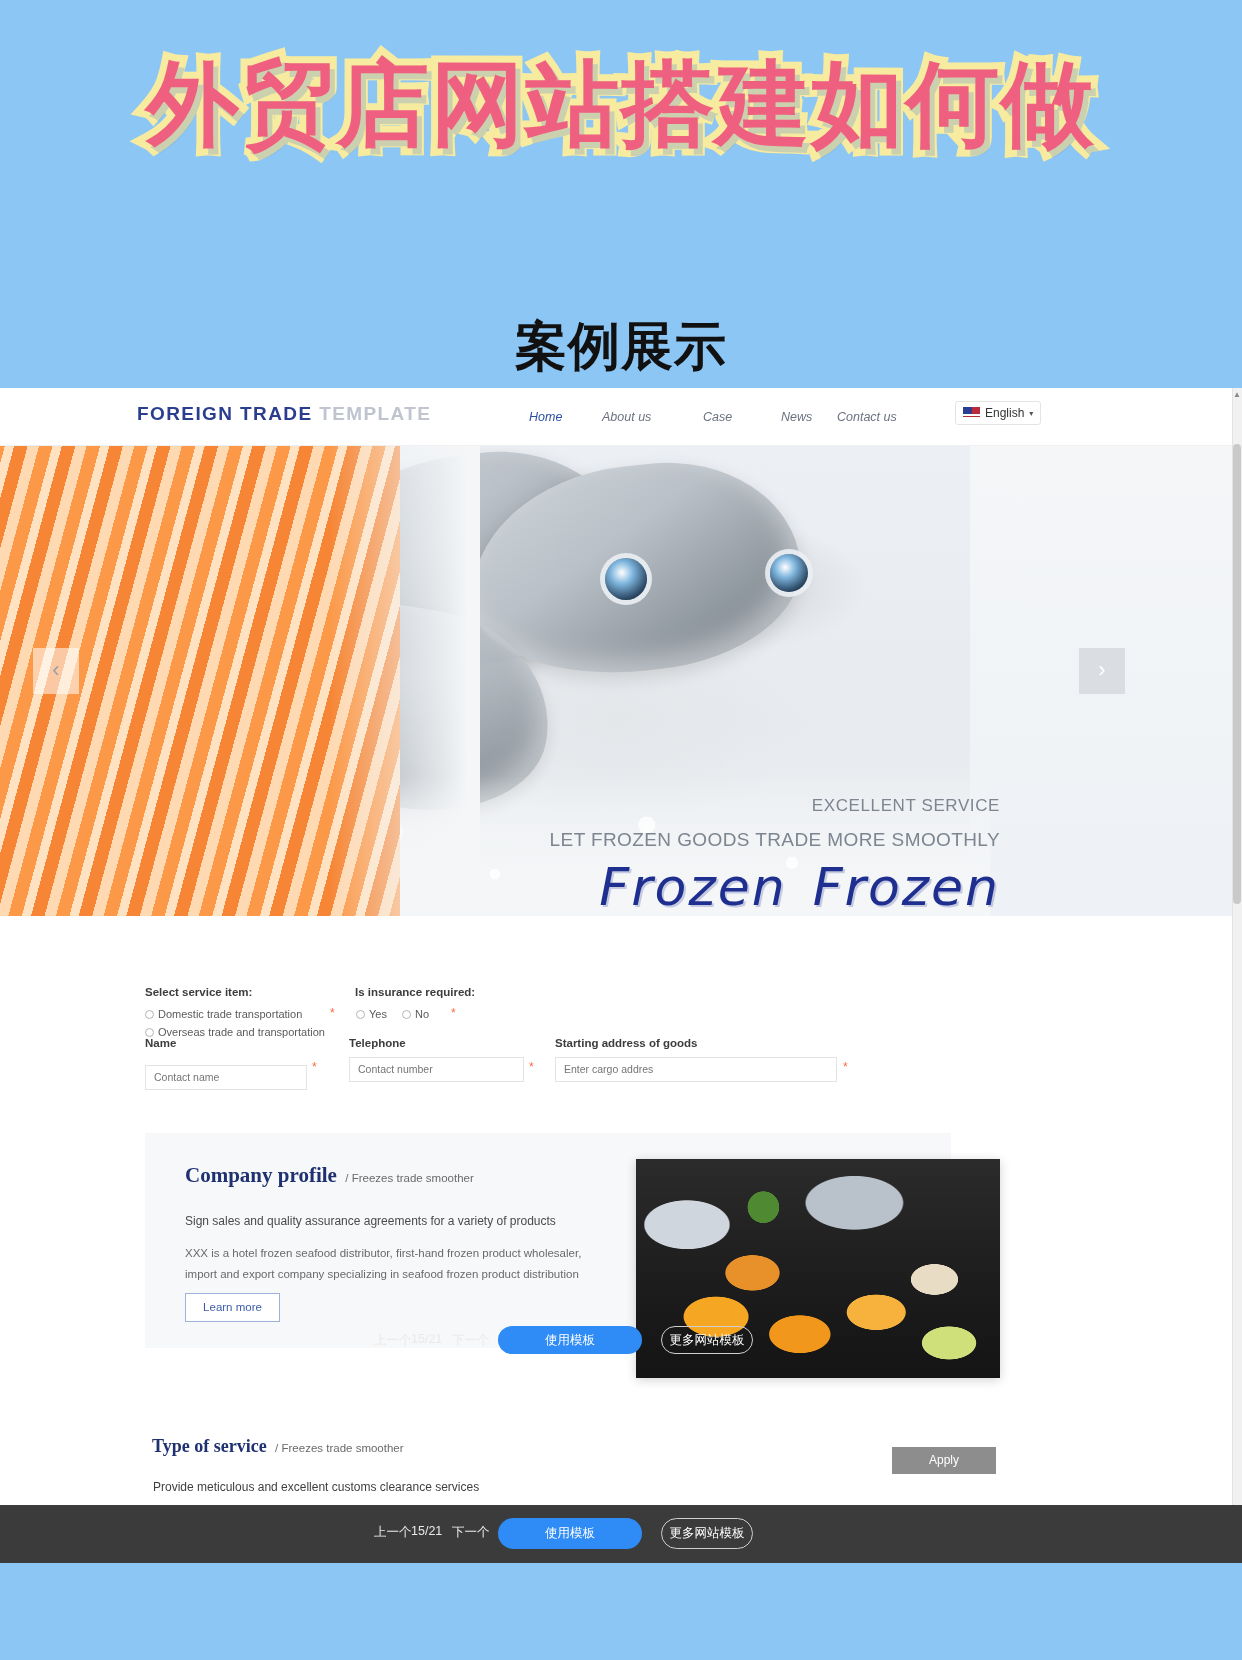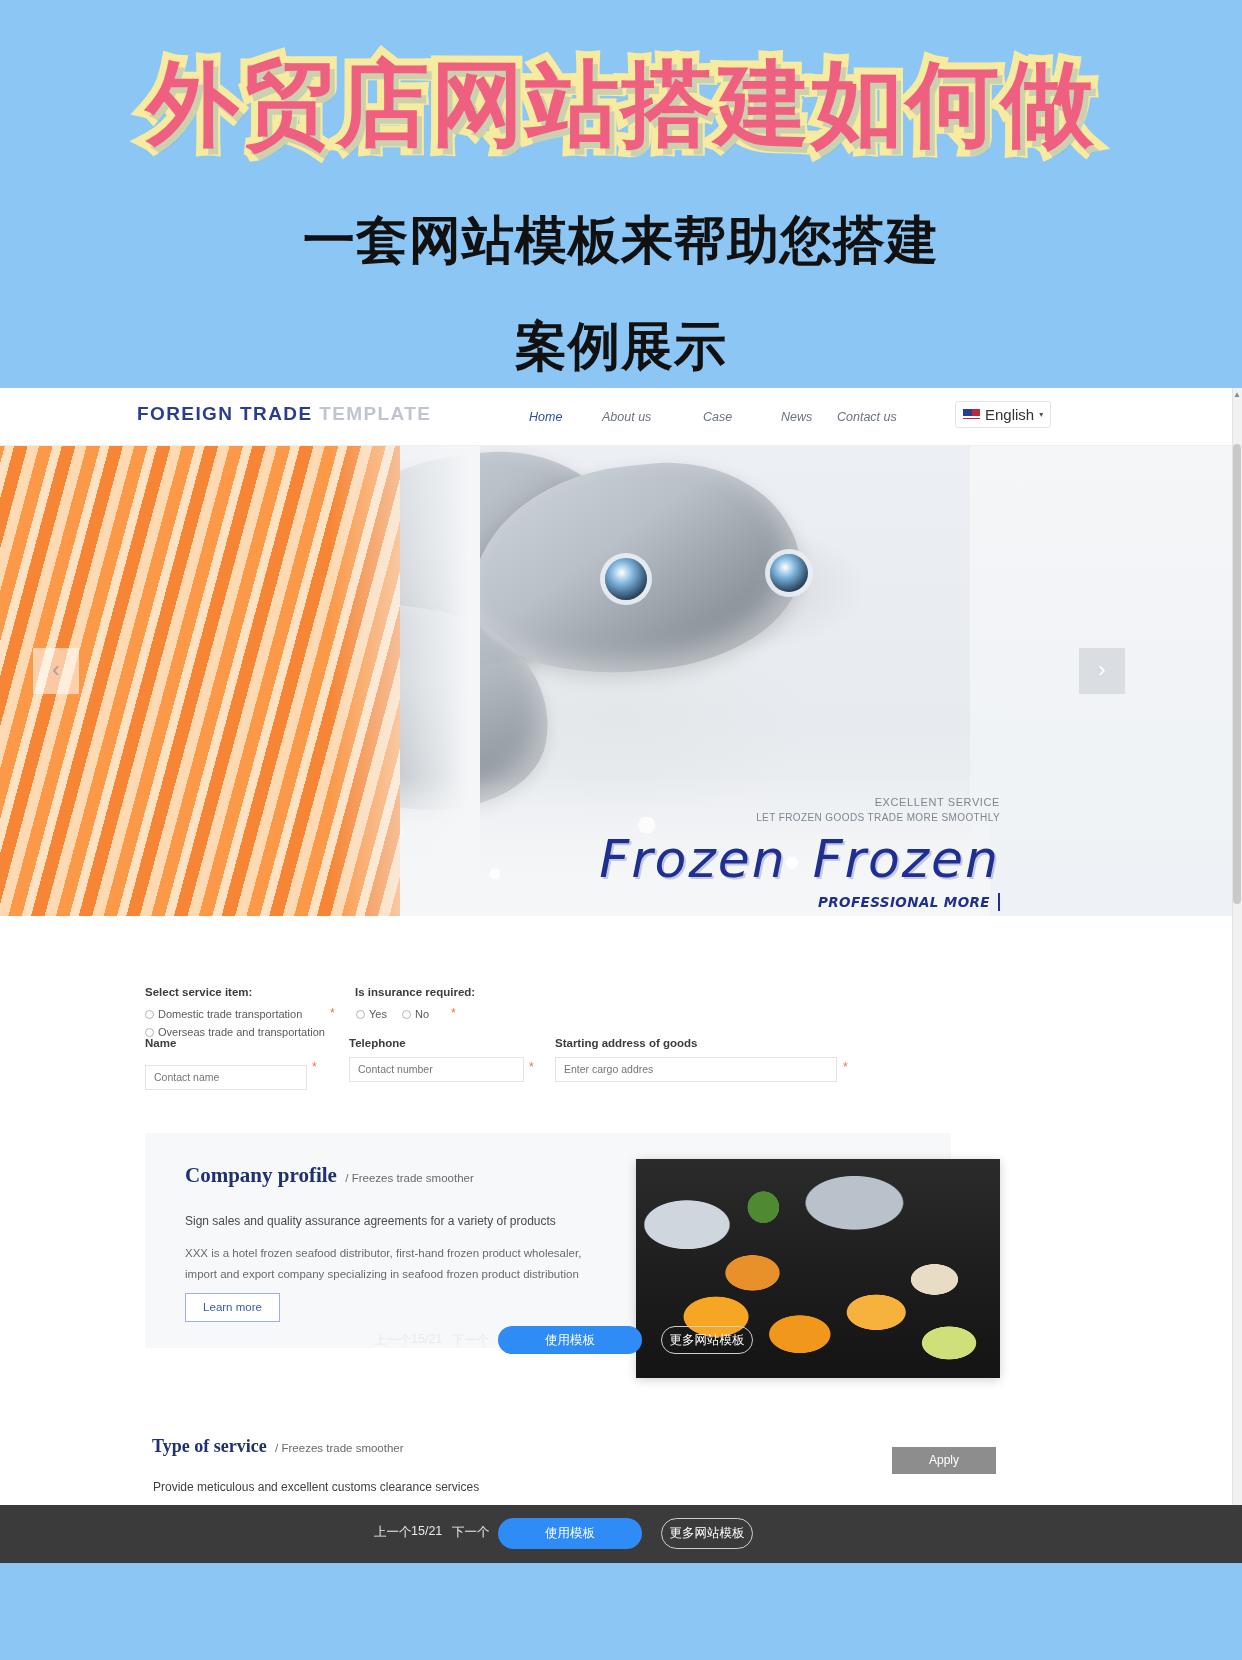--- a/index.html
+++ b/index.html
@@ -90,21 +90,21 @@
     width: 17px; height: 12px; position: relative; overflow: hidden;
     background: #bb2a3a; flex: 0 0 auto;
   }
   .flag::before {
     content:''; position:absolute; left:0; top:0; width:9px; height:7px; background:#2a3d8f;
   }
   .flag::after {
     content:''; position:absolute; left:0; top:7px; width:17px; height:2px;
     background: #fff; box-shadow: 0 3px 0 #fff;
   }
-  .lang-label { font-size: 15px; color: #333; }
+  .lang-label { font-size: 12px; color: #333; }
   .caret { font-size: 8px; color: #555; }
 
   
   .hero {
     position: absolute; left: 0; top: 58px; width: 1232px; height: 470px;
     overflow: hidden;
     background: linear-gradient(180deg,#f4f6f8 0%, #eef1f5 100%);
   }
   
   .salmon {
@@ -158,22 +158,22 @@
   .hero-arrow {
     position: absolute; top: 202px; width: 46px; height: 46px;
     background: rgba(255,255,255,.55);
     color: #9aa0a6; font-size: 22px; line-height: 44px; text-align: center;
     cursor: pointer; user-select: none;
   }
   .hero-arrow.left  { left: 33px; }
   .hero-arrow.right { left: 1079px; background: rgba(210,214,218,.75); color:#fff; }
 
   .hero-text { position: absolute; right: 232px; top: 350px; text-align: right; }
-  .hero-kicker1 { font-size: 11px; color: #7d8590; letter-spacing: .6px; }
-  .hero-kicker2 { font-size: 10px; color: #7d8590; letter-spacing: .4px; margin-top: 4px;}
+  .hero-kicker1 { font-size: 17px; color: #7d8590; letter-spacing: .6px; }
+  .hero-kicker2 { font-size: 19px; color: #7d8590; letter-spacing: .4px; margin-top: 13px;}
   .hero-big {
     margin-top: 6px;
     font-family: "DejaVu Sans", sans-serif;
     font-style: italic; font-weight: 400;
     font-size: 52px; letter-spacing: 2px; color: #1f2f8f;
     white-space: nowrap;
     text-shadow: 2px 2px 0 rgba(31,47,143,.22);
   }
   .hero-big .gap { display:inline-block; width: 26px; }
   .hero-small {
@@ -315,21 +315,20 @@
     position: absolute; left:0; top: 1563px; width: 1242px; height: 97px; background: #8cc6f5;
   }
 </style>
 </head>
 <body>
 
 <div class="page">
 
   <div class="poster">
     <div class="poster-title">外贸店网站搭建如何做</div>
-    <div class="poster-sub1">一套网站模板来帮助您搭建</div>
     <div class="poster-sub2">案例展示</div>
   </div>
 
   <div class="viewport">
 
     <div class="scroll-rail">
       <div class="rail-arrow up">▲</div>
       <div class="scroll-thumb"></div>
       <div class="rail-arrow dn">▼</div>
     </div>

